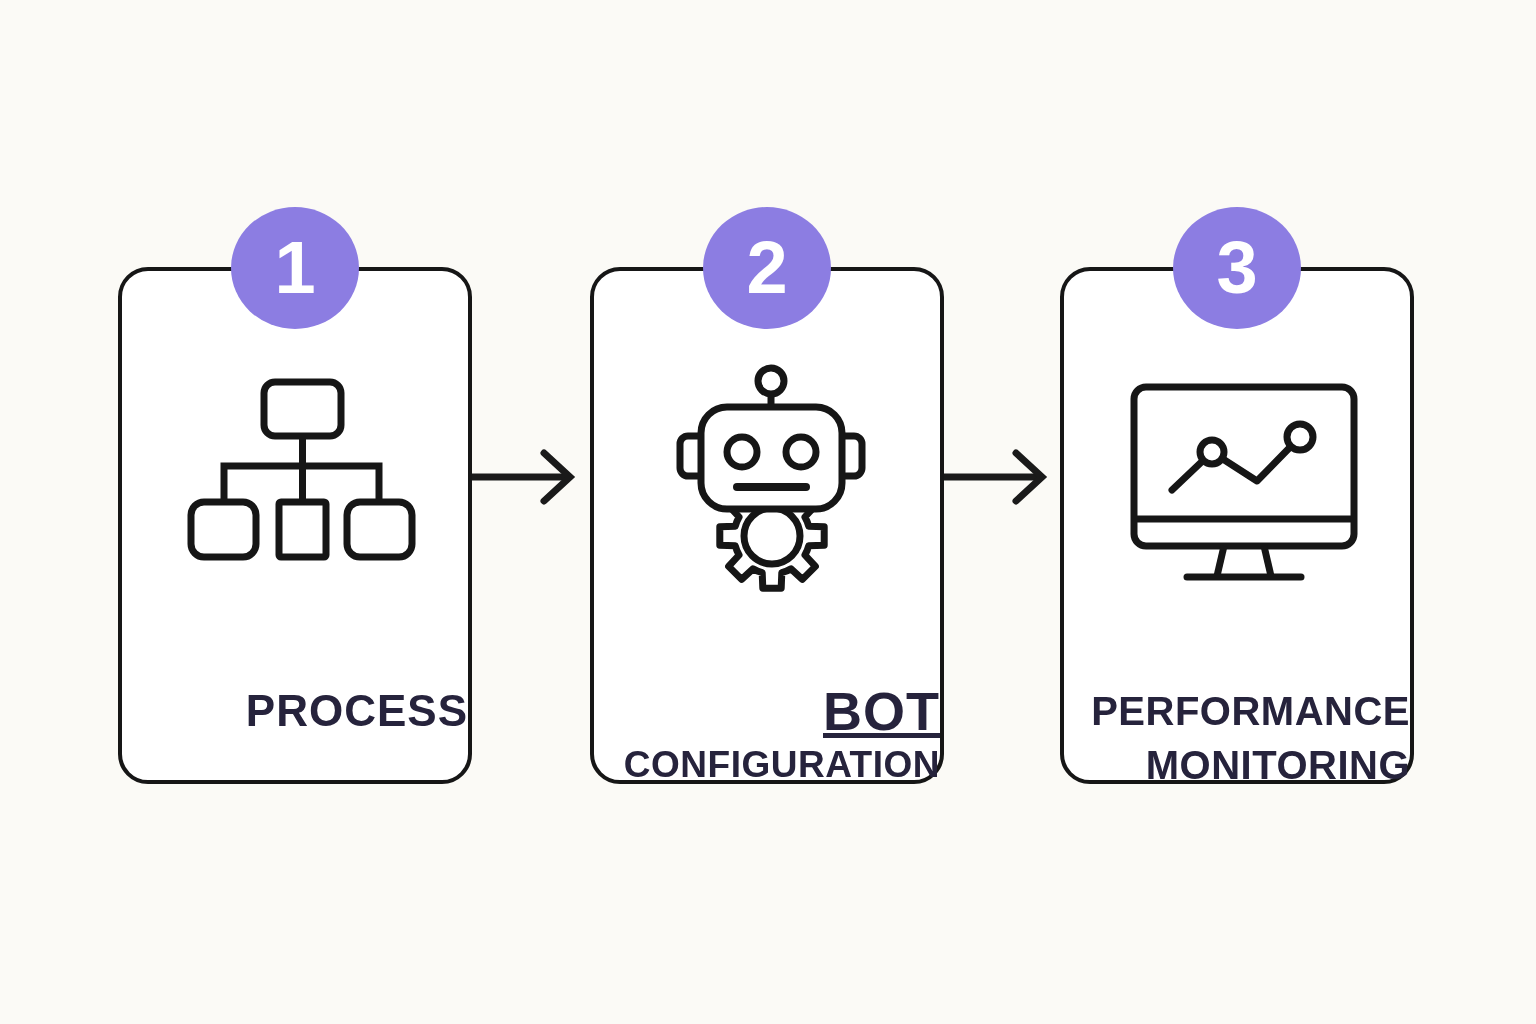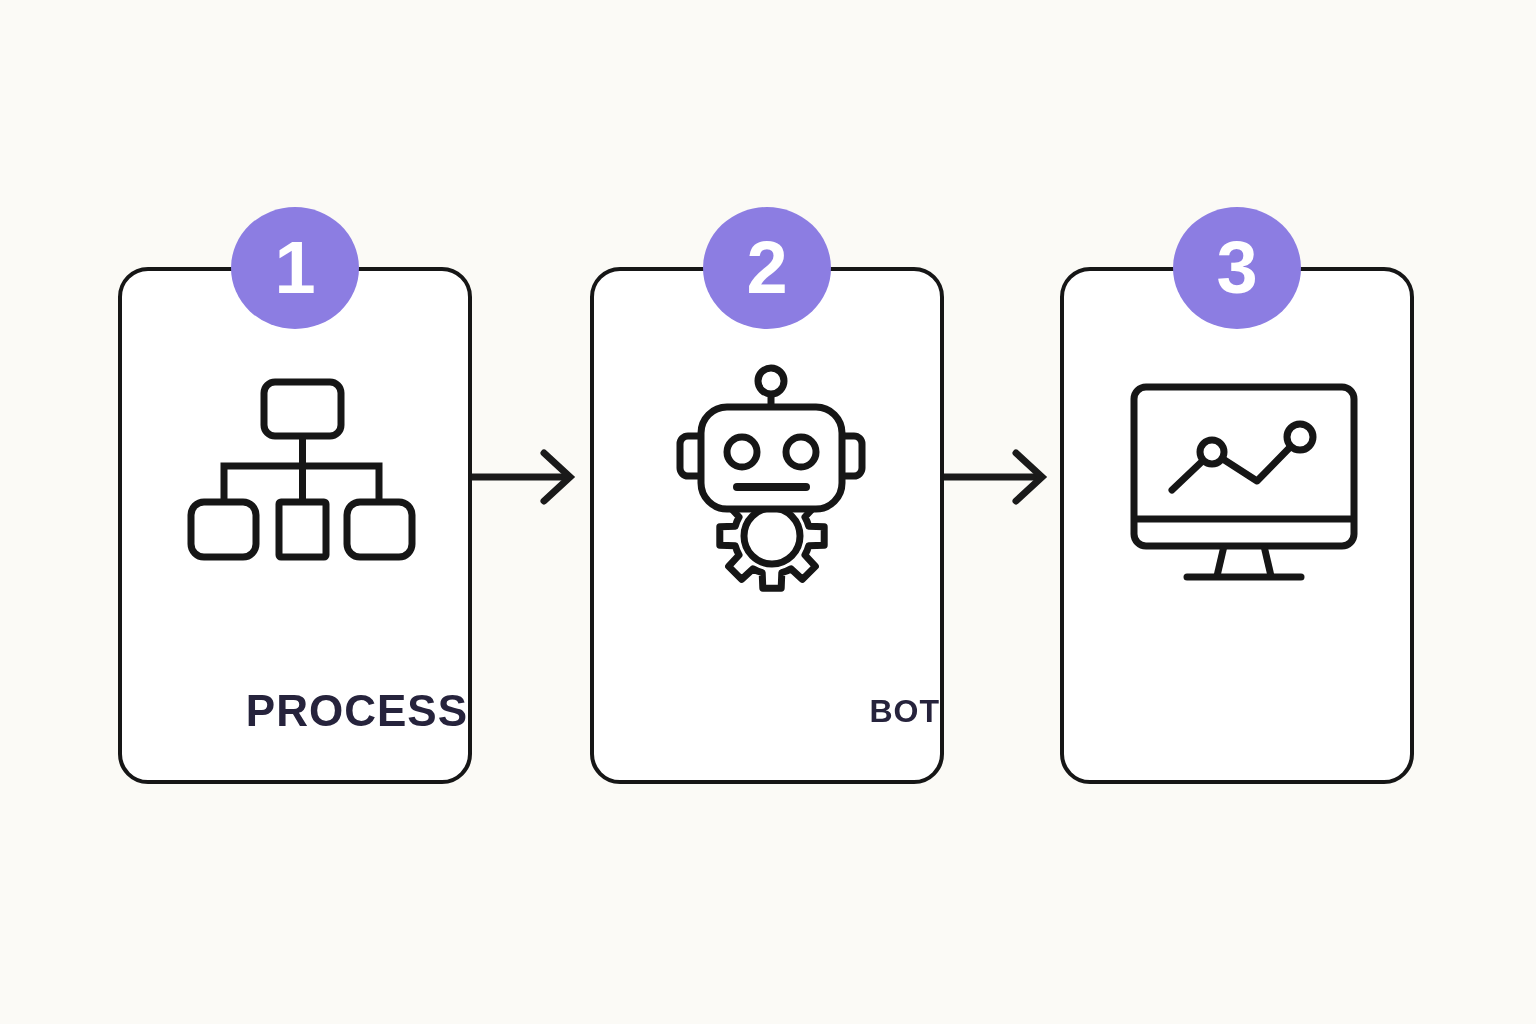--- a/index.html
+++ b/index.html
@@ -23,21 +23,21 @@
     display:flex; align-items:center; justify-content:center;
     font-size:74px; font-weight:700; line-height:1;
   }
   .icon-svg { position:absolute; left:0; top:0; pointer-events:none; }
   .label {
     position:absolute; left:0; right:0; top:365px;
     text-align:right; color:#26233C; font-weight:700;margin-top:48px;
   }
   .label div { height:54px; line-height:54px; letter-spacing:1px; }
   .card-1 .l1, .card-1 .l2 { font-size:44px; }
-  .card-2 .l1 { font-size:32px; }
+  .card-2 .l1 { font-size:54px;text-decoration:underline; }
   .card-2 .l2 { font-size:37px; letter-spacing:0.5px; }
   .card-3 .l1, .card-3 .l2 { font-size:40px; letter-spacing:0.5px; }
   .arrow-svg { position:absolute; top:449px; }
   .arrow-1 { left:472px; }
   .arrow-2 { left:944px; }
   .ic { stroke:#161616; stroke-width:7; fill:none; }
   .icf { stroke:#161616; stroke-width:7; fill:#FFFFFF; }
 </style>
 </head>
 <body>
@@ -93,20 +93,21 @@
 
       <rect class="icf" x="107" y="136" width="141" height="102" rx="26"></rect>
 
       <circle class="ic" cx="148" cy="181" r="15"></circle>
       <circle class="ic" cx="207" cy="181" r="15"></circle>
 
       <path d="M143 216 H212" stroke="#161616" stroke-width="8" stroke-linecap="round" fill="none"></path>
     </svg>
     <div class="label">
       <div class="l1">BOT</div>
+      <div class="l2">CONFIGURATION</div>
     </div>
   </div>
 
   <svg class="arrow-svg arrow-2" width="104" height="56" viewBox="0 0 104 56">
     <path d="M0 28 H96" stroke="#1A1A1A" stroke-width="7" fill="none"></path>
     <path d="M72 4 L98 28 L72 52" stroke="#1A1A1A" stroke-width="7" fill="none" stroke-linecap="round" stroke-linejoin="miter"></path>
   </svg>
 
   <div class="card card-3">
     <div class="badge">
@@ -118,15 +119,19 @@
       <path class="ic" d="M70 248 H290"></path>
 
       <path class="ic" d="M108 219 L148 181 L193 210 L236 166" stroke-linecap="round" stroke-linejoin="round"></path>
       <circle class="icf" cx="148" cy="181" r="12"></circle>
       <circle class="icf" cx="236" cy="166" r="13"></circle>
 
       <path class="ic" d="M160 275 L153 305"></path>
       <path class="ic" d="M200 275 L207 305"></path>
       <path class="ic" d="M123 306 H237" stroke-linecap="round"></path>
     </svg>
+    <div class="label">
+      <div class="l1">PERFORMANCE</div>
+      <div class="l2">MONITORING</div>
+    </div>
   </div>
 
 </div>
 
 </body></html>

